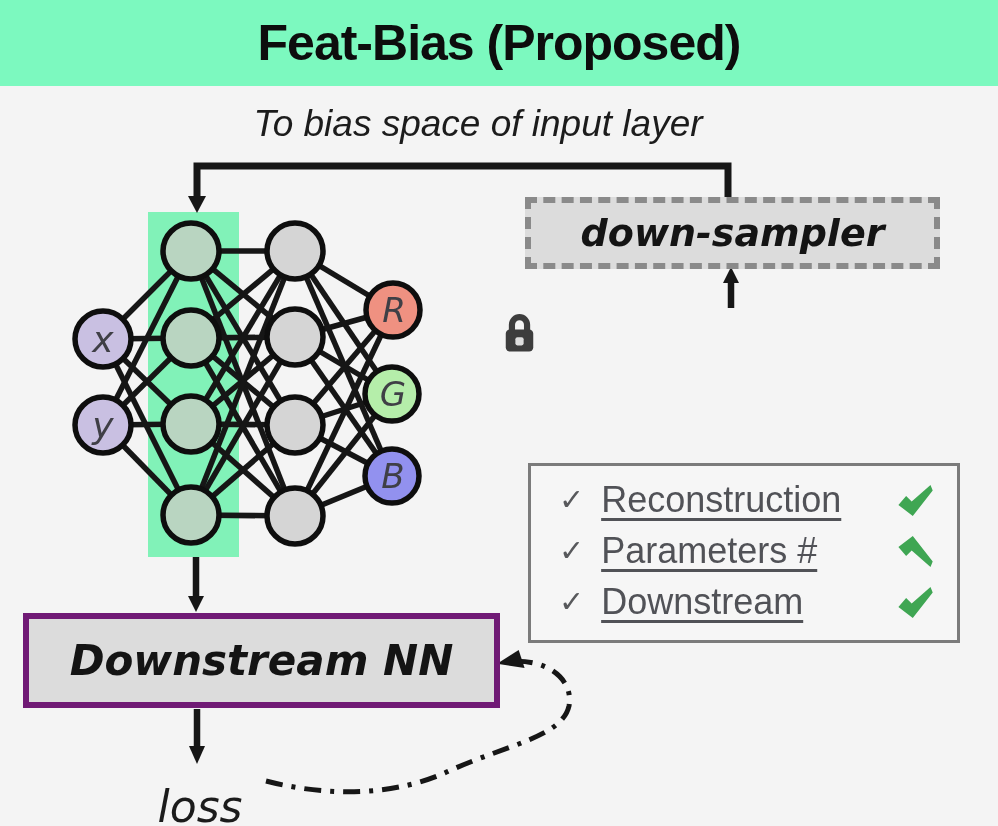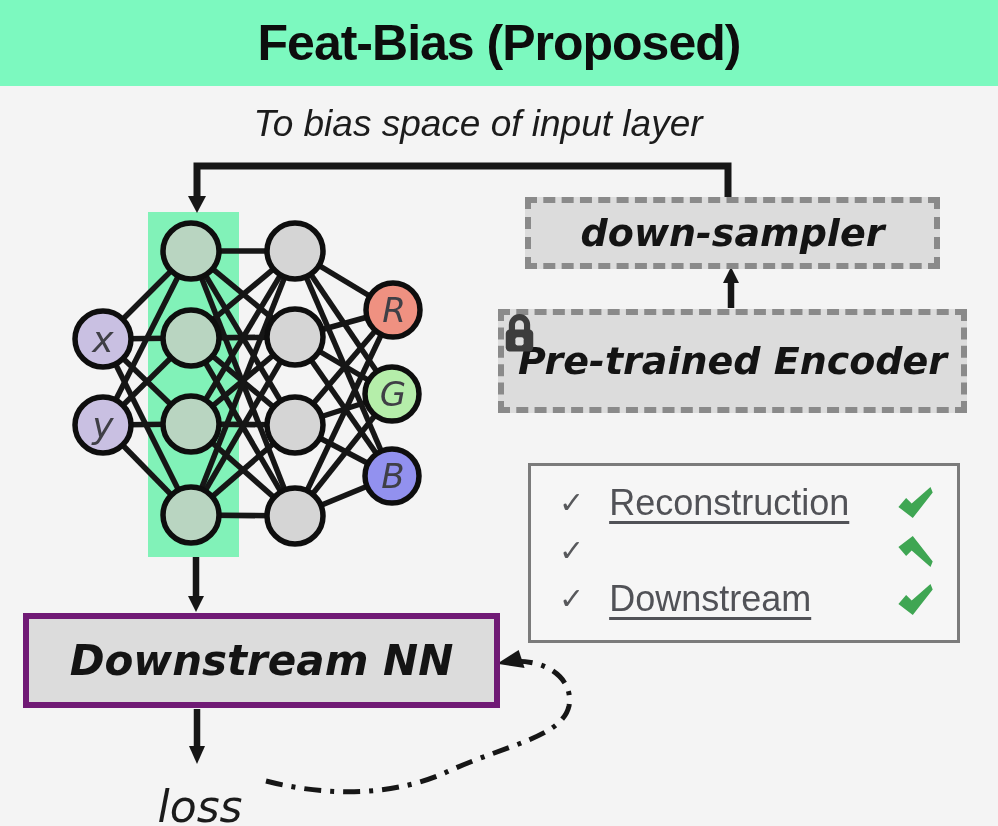--- a/index.html
+++ b/index.html
@@ -30,21 +30,21 @@
   #downstream{left:23px;top:613px;width:477px;height:95px;font-size:42px;
               border:6px solid #701a75;}
   #lock{position:absolute;left:503px;top:312px;width:33px;height:42px;}
   
   #checklist{position:absolute;left:528px;top:463px;width:432px;height:180px;box-sizing:border-box;
              background:#f6f6f6;border:3px solid #7b7b7b;display:flex;flex-direction:column;
              justify-content:space-evenly;padding:4px 24px 8px 28px;}
   .check-row{display:flex;align-items:center;gap:17px;}
   .check{font-size:30px;color:#58595c;line-height:1;}
   .check-label{font-family:"Liberation Sans",sans-serif;font-size:36px;color:#515257;
-               text-decoration:underline;text-decoration-thickness:2.5px;text-underline-offset:6px;margin-left:8px;}
+               text-decoration:underline;text-decoration-thickness:2.5px;text-underline-offset:6px;}
   .trend{margin-left:auto;width:36px;height:31px;flex:0 0 auto;}
   .trend polygon{fill:var(--trend-green,#3fa653);}
   .trend.down{transform:scaleY(-1);}
   
   #loss{position:absolute;left:140px;top:761px;width:120px;text-align:center;
         font-family:"DejaVu Sans",sans-serif;font-style:italic;font-size:44px;color:#1b1b1b;margin-top:20px;}
 </style>
 </head>
 <body>
 
@@ -152,39 +152,37 @@
     <g>
       <path class="arrowline" stroke-width="5" stroke-dasharray="17 9 4 9" d="M266 781 C 332 798 398 795 449 771 C 506 745 562 737 569 706 C 574 679 546 657 506 662"></path>
       <polygon class="arrowhead" points="521,652 523,671 497,661" transform="rotate(-12 510 662)"></polygon>
     </g>
   </svg>
 
   <div class="box-label dashed" id="downSampler">
     <span>down-sampler</span>
   </div>
 
-  <div class="box-label dashed" id="encoder">
-    <span>Pre-trained Encoder</span>
-  </div>
   <svg id="lock" viewBox="0 0 24 30">
     <path d="M6.5 13 V9 a5.5 5.5 0 0 1 11 0 V13" fill="none" stroke="#3d3d3d" stroke-width="4.5"></path>
     <rect x="2" y="12.5" width="20" height="16" rx="3" fill="#3d3d3d"></rect>
     <rect x="9" y="18" width="6" height="6" rx="1.5" fill="#dedede"></rect>
   </svg>
 
   <div id="checklist">
     <div class="check-row">
       <span class="check">✓</span>
       <span class="check-label">Reconstruction</span>
       <svg class="trend up" viewBox="0 0 32 28">
         <polygon points="1,18 8,10 13,15 30,0 32,5 14,28"></polygon>
       </svg>
     </div>
     <div class="check-row">
       <span class="check">✓</span>
+      <span class="check-label">Parameters #</span>
       <svg class="trend down" viewBox="0 0 32 28">
         <polygon points="1,18 8,10 13,15 30,0 32,5 14,28"></polygon>
       </svg>
     </div>
     <div class="check-row">
       <span class="check">✓</span>
       <span class="check-label">Downstream</span>
       <svg class="trend up" viewBox="0 0 32 28">
         <polygon points="1,18 8,10 13,15 30,0 32,5 14,28"></polygon>
       </svg>

